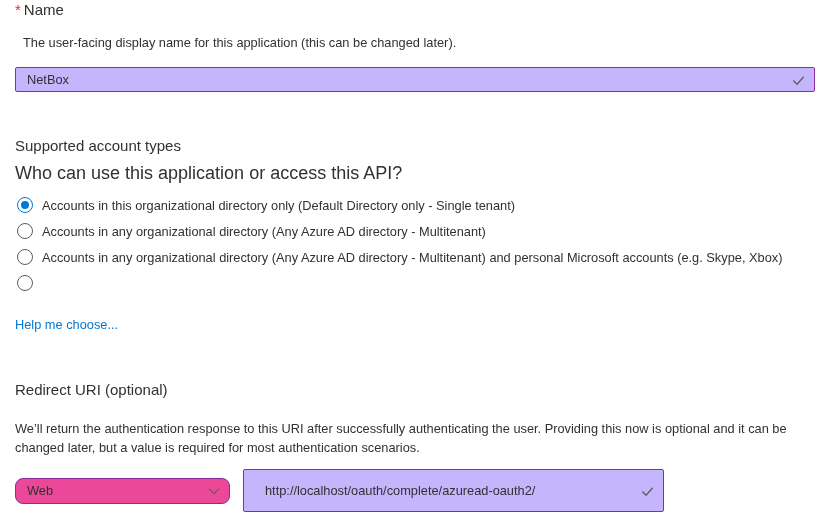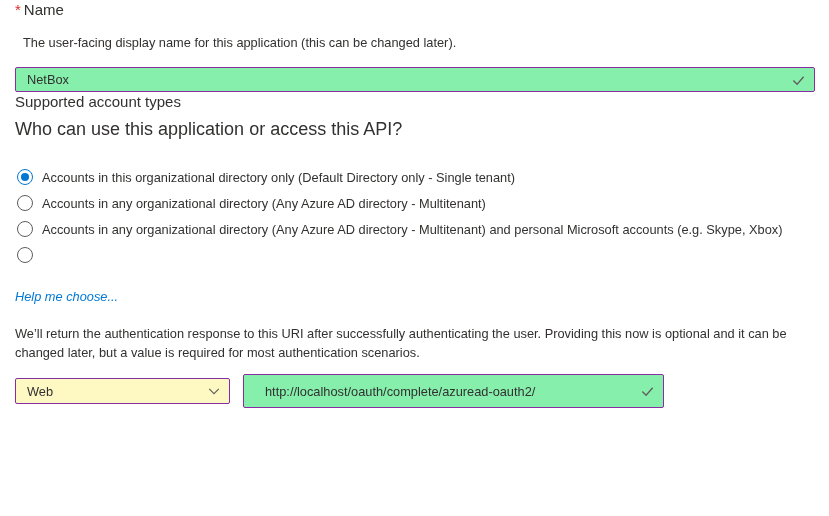--- a/index.html
+++ b/index.html
@@ -32,35 +32,35 @@
   .txt-input {
     width: 100%;
     height: 25px;
     border: 1px solid #8a2da5;
     border-radius: 2px;
     font-family: "Liberation Sans", "DejaVu Sans", sans-serif;
     font-size: 12.8px;
     color: #323130;
     padding: 0 30px 0 11px;
     outline: none;
-    background: #86efac;
+    background: #c4b5fd;
   }
   .input-valid-icon {
     position: absolute;
     right: 9px; top: 50%;
     transform: translateY(-50%);
     width: 15px; height: 15px;
     pointer-events: none;
   }
   .input-valid-icon svg, .chev-icon svg { display: block; }
 
   
-  .sat-title { }
+  .sat-title { margin-top: 44px; }
   .sat-question { margin-top: 9px; font-size: 18px; line-height: 16px; }
-  .radio-group { margin-top: 27px; }
+  .radio-group { margin-top: 11px; }
   .radio-row {
     display: flex;
     align-items: center;
     height: 26px;
     cursor: pointer;
   }
   .radio {
     flex: 0 0 auto;
     width: 16px; height: 16px;
     border: 1px solid #605e5c;
@@ -78,58 +78,57 @@
     background: #0078d4;
   }
   .radio-label { font-size: 12.8px; color: #323130; white-space: nowrap; }
   .help-link {
     display: inline-block;
     margin-top: 21px;
     font-size: 12.8px;
     color: #0078d4;
     text-decoration: none;
     cursor: pointer;
-    font-style: italic;
   }
 
   
   .ruri-title { margin-top: 47px; }
   .ruri-desc { margin-top: 19px; max-width: 805px; }
   .ruri-row {
     margin-top: 12px;
     display: flex;
     gap: 13px;
     align-items: center;
   }
   .select-wrap {
     position: relative;
     width: 215px;
   }
   .select-box {
     width: 100%;
     height: 26px;
     border: 1px solid #8a2da5;
-    border-radius: 2px;
-    background: #fef9c3;
+    border-radius: 8px;
+    background: #ec4899;
     font-size: 12.8px;
     color: #323130;
     display: flex;
     align-items: center;
     padding: 0 30px 0 11px;
     cursor: pointer;
   }
   .chev-icon {
     position: absolute;
     right: 9px; top: 50%;
     transform: translateY(-50%);
     width: 14px; height: 14px;
     pointer-events: none;
   }
   .uri-wrap { position: relative; width: 421px; }
-  .uri-input { height: 34px; padding-left: 21px; }
+  .uri-input { height: 43px; padding-left: 21px; }
 </style>
 </head>
 <body>
 
 <div class="page">
 
   
   <div class="section-title name-title">
     <span class="required">*</span><span>Name</span>
   </div>
@@ -161,20 +160,21 @@
       <span class="radio-label">Accounts in any organizational directory (Any Azure AD directory - Multitenant) and personal Microsoft accounts (e.g. Skype, Xbox)</span>
     </div>
     <div class="radio-row">
       <span class="radio"></span>
     </div>
   </div>
 
   <a class="help-link">Help me choose...</a>
 
   
+  <div class="section-title ruri-title">Redirect URI (optional)</div>
   <div class="desc ruri-desc">We’ll return the authentication response to this URI after successfully authenticating the user. Providing this now is optional and it can be changed later, but a value is required for most authentication scenarios.</div>
 
   <div class="ruri-row">
     <div class="select-wrap">
       <div class="select-box">
         <span>Web</span>
       </div>
       <span class="chev-icon">
         <svg width="14" height="14" viewBox="0 0 16 16">
             <path d="M2.5 5.5l5.5 5.5 5.5-5.5" fill="none" stroke="#605e5c" stroke-width="1.3"></path>

